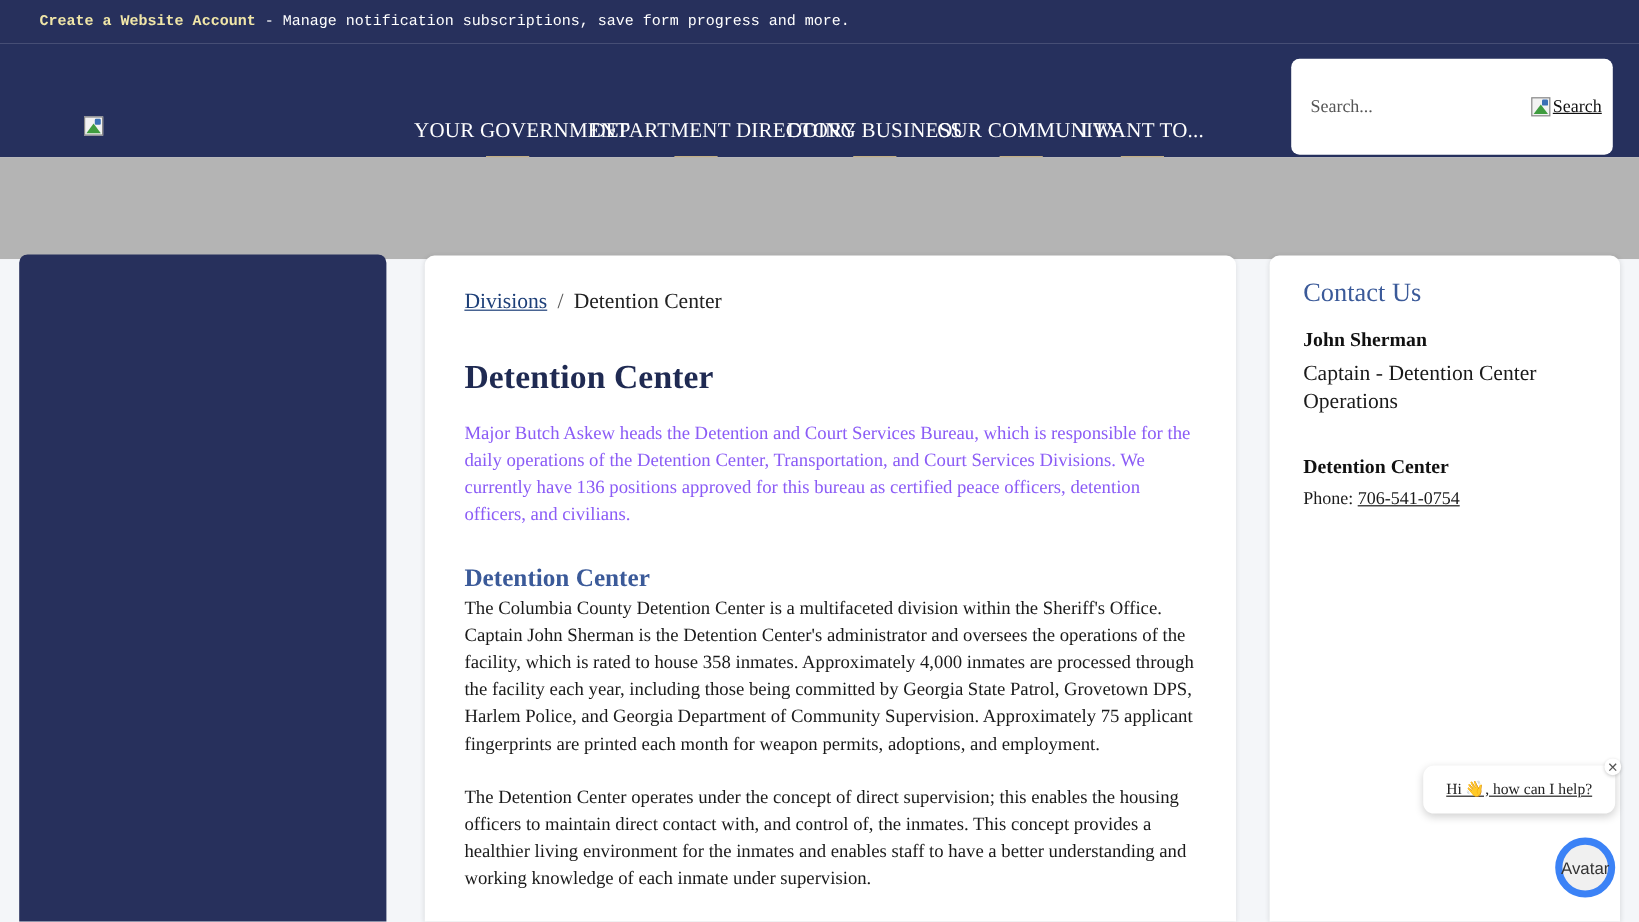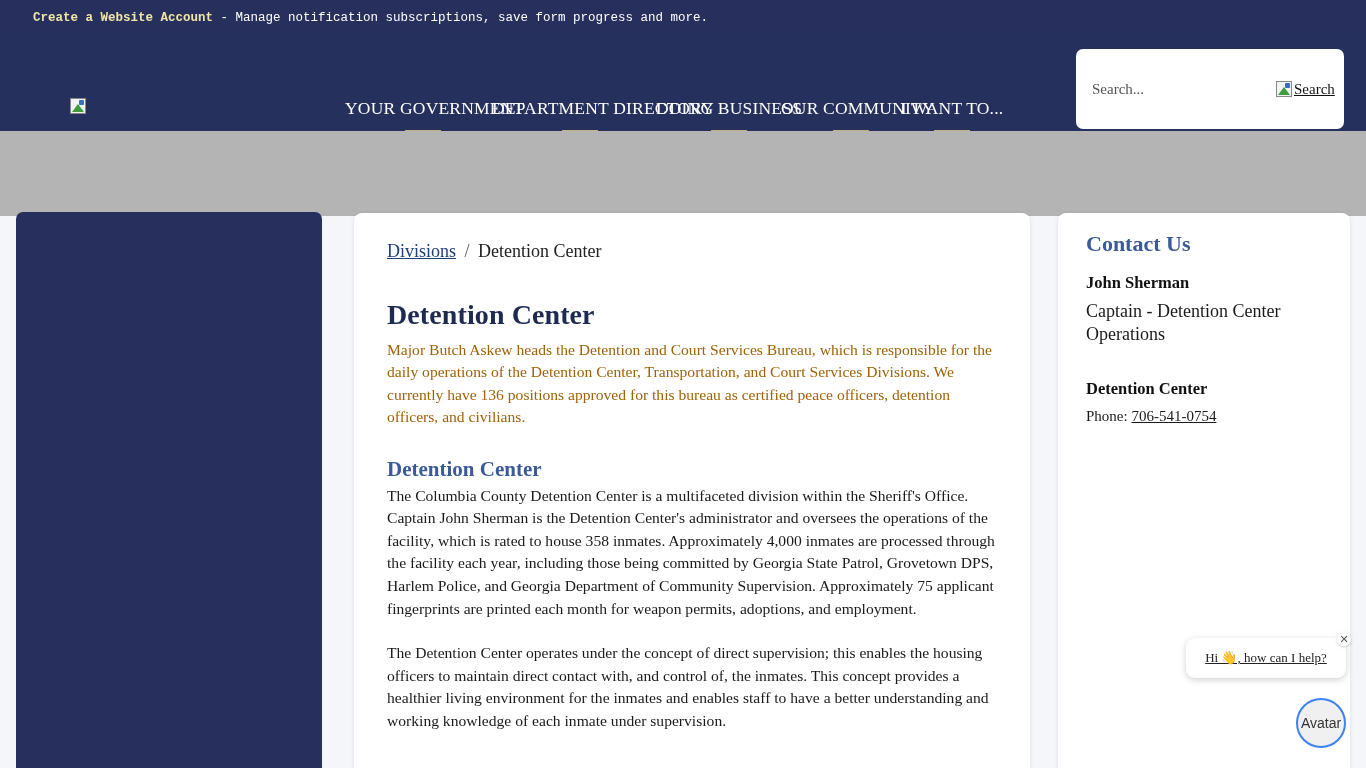--- a/index.html
+++ b/index.html
@@ -178,24 +178,24 @@
   .breadcrumb .sep { padding: 0 4px; color: #555; }
 
   .page-title {
     margin-top: 37px;
     font-size: 28px;
     font-weight: bold;
     color: #1f2a52;
     letter-spacing: 0.1px;
   }
   .body-p {
-    margin-top: 8px;
+    margin-top: 20px;
     font-size: 15.6px;
     line-height: 22.4px;
-    color: #a16207;
+    color: #8b5cf6;
   }
   .sub-head {
     margin-top: 28px;
     font-size: 21px;
     font-weight: bold;
     color: #3b5a99;
   }
   .sub-p {
     margin-top: 3px;
     font-size: 15.6px;
@@ -209,21 +209,21 @@
     position: absolute;
     left: 1058px; top: 213px;
     width: 292px; height: 555px;
     background: #ffffff;
     border-radius: 8px 8px 0 0;
     box-shadow: 0 1px 4px rgba(0,0,0,0.10);
     padding: 18px 28px 0 28px;
   }
   .contact-title {
     font-size: 22px;
-    font-weight: bold;
+    font-weight: normal;
     color: #3b5a99;
     margin-bottom: 16px;
   }
   .contact-name {
     font-size: 16.5px;
     font-weight: bold;
     color: #111;
     margin-bottom: 7px;
   }
   .contact-role {
@@ -273,21 +273,21 @@
     display: flex; align-items: center; justify-content: center;
     cursor: pointer;
     box-shadow: 0 1px 3px rgba(0,0,0,0.2);
   }
   .chat-avatar {
     position: absolute;
     left: 1296px; top: 698px;
     width: 50px; height: 50px;
     border-radius: 50%;
     background: #f0f0f0;
-    border: 2px solid #3b82f6;
+    border: 6px solid #3b82f6;
     display: flex; align-items: center; justify-content: center;
     font-family: "Liberation Sans", sans-serif;
     font-size: 14px;
     color: #333;
     cursor: pointer;
   }
 </style>
 </head>
 <body>
 

